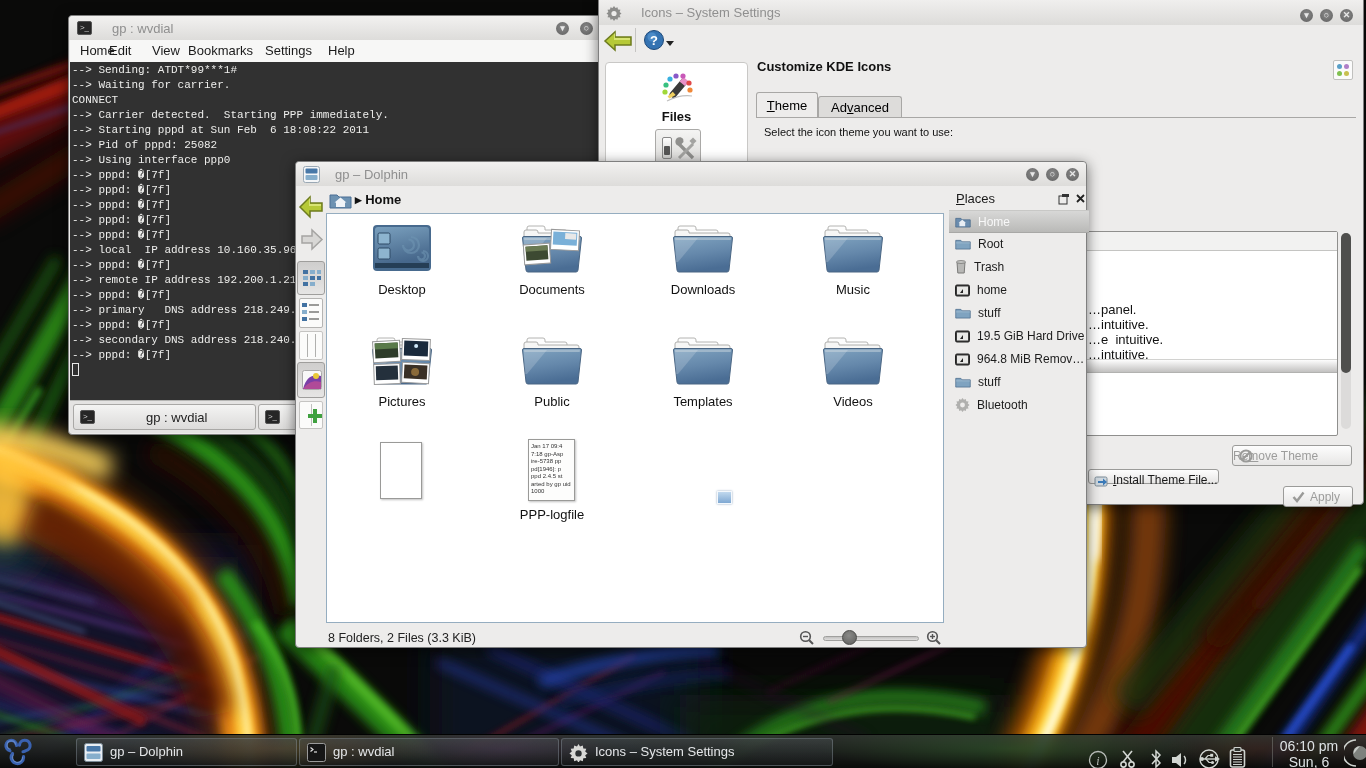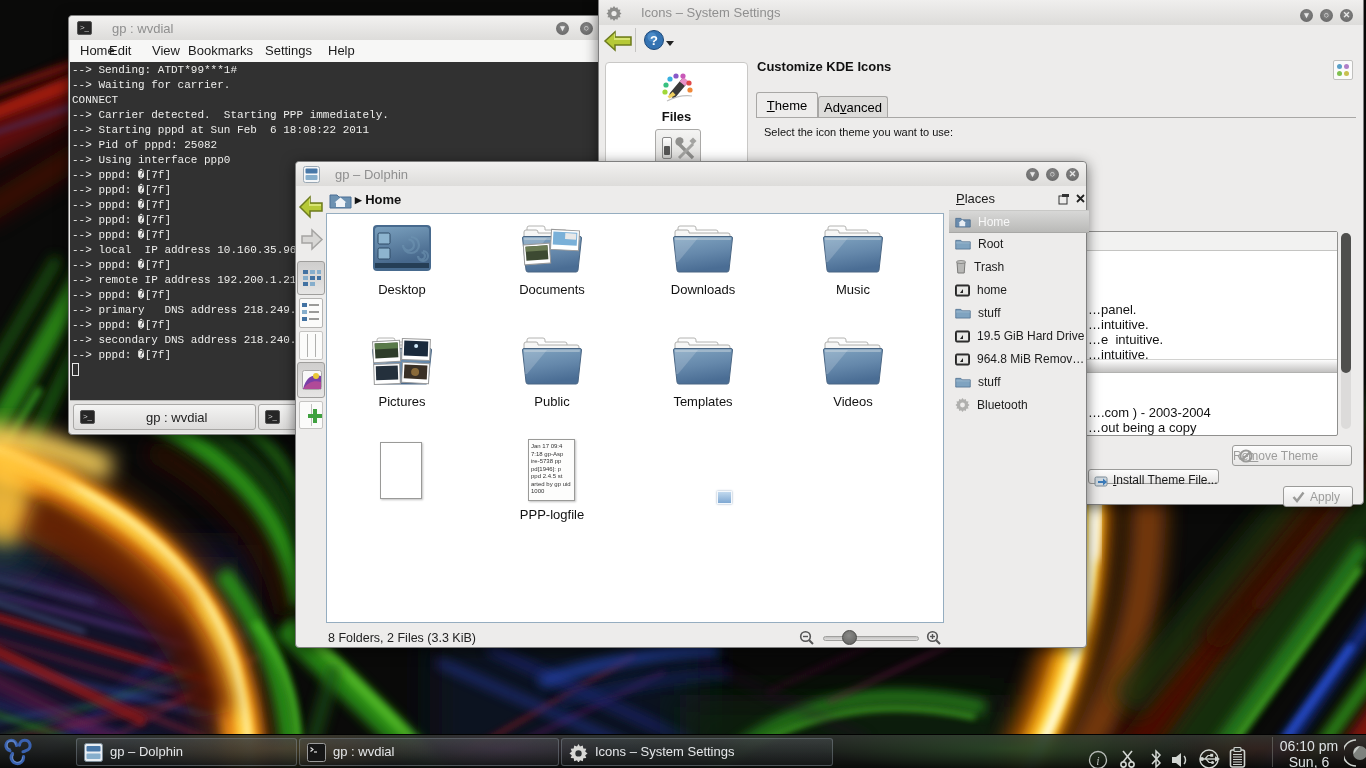--- a/index.html
+++ b/index.html
@@ -271,29 +271,28 @@
   <div class="abs" style="left:158px;top:62px;font-size:13px;font-weight:bold;color:#111;">Customize KDE Icons</div>
 
   <div class="abs" style="right:10px;top:63px;width:20px;height:20px;background:#fbfbfb;border:1px solid #c0c0be;border-radius:2px;">
     <div class="abs" style="left:3px;top:3px;width:5px;height:5px;border-radius:50%;background:#5aa0c8;"></div>
     <div class="abs" style="right:3px;top:3px;width:5px;height:5px;border-radius:50%;background:#b080c8;"></div>
     <div class="abs" style="left:3px;bottom:3px;width:5px;height:5px;border-radius:50%;background:#80c050;"></div>
     <div class="abs" style="right:3px;bottom:3px;width:5px;height:5px;border-radius:50%;background:#c8c050;"></div>
   </div>
 
   <div class="abs" style="left:157px;top:95px;width:62px;height:26px;background:#edeceb;border:1px solid #a8a7a5;border-bottom:none;border-radius:3px 3px 0 0;font-size:13px;text-align:center;line-height:25px;"><span style="text-decoration:underline;">T</span>heme</div>
-  <div class="abs" style="left:219px;top:99px;width:70px;height:22px;background:#dddcda;border:1px solid #a8a7a5;border-bottom:none;border-radius:3px 3px 0 0;font-size:13px;text-align:center;line-height:21px;">Ad<span style="text-decoration:underline;">v</span>anced</div>
+  <div class="abs" style="left:219px;top:99px;width:84px;height:22px;background:#dddcda;border:1px solid #a8a7a5;border-bottom:none;border-radius:3px 3px 0 0;font-size:13px;text-align:center;line-height:21px;">Ad<span style="text-decoration:underline;">v</span>anced</div>
   <div class="abs" style="left:157px;top:120px;width:600px;height:380px;border-top:1px solid #a8a7a5;"></div>
   <div class="abs" style="left:165px;top:129px;font-size:11px;color:#111;">Select the icon theme you want to use:</div>
 
   <div class="abs" style="left:165px;top:234px;width:574px;height:205px;background:#fff;border:1px solid #8f8f8d;border-radius:2px;"></div>
   <div class="abs" style="left:166px;top:235px;width:572px;height:19px;background:#f2f2f1;border-bottom:1px solid #c4c4c2;"></div>
   <div class="abs" style="left:489px;top:305px;width:250px;font-size:13px;color:#111;line-height:15px;">…panel.<br>…intuitive.<br>…e&nbsp;&nbsp;intuitive.<br>…intuitive.</div>
   <div class="abs" style="left:166px;top:362px;width:572px;height:14px;background:linear-gradient(#fdfdfd,#c2c1c0);border-top:1px solid #d2d2d0;border-bottom:1px solid #b2b2b0;"></div>
-  <div class="abs" style="left:489px;top:408px;width:250px;font-size:13px;color:#111;line-height:15.2px;">….com ) - 2003-2004<br>…out being a copy</div>
 
   <div class="abs" style="left:742px;top:236px;width:10px;height:196px;background:#dcdbda;border-radius:5px;"></div>
   <div class="abs" style="left:742px;top:236px;width:10px;height:140px;background:#4f4f4d;border-radius:5px;"></div>
 
   <div class="gbtn" style="left:489px;top:472px;width:131px;height:15px;">
     <svg class="abs" style="left:5px;top:3px" width="15" height="14" viewBox="0 0 15 14">
           <rect x="1" y="4" width="12" height="9" rx="1.5" fill="#cfd8df" stroke="#7a8a96"></rect>
           <path d="M4 8 L9 8 L9 5.5 L13 9 L9 12.5 L9 10 L4 10 Z" fill="#3a7ab8"></path>
         </svg>
     <span style="margin-left:24px;line-height:20px;"><span style="text-decoration:underline;">I</span>nstall Theme File...</span></div>

